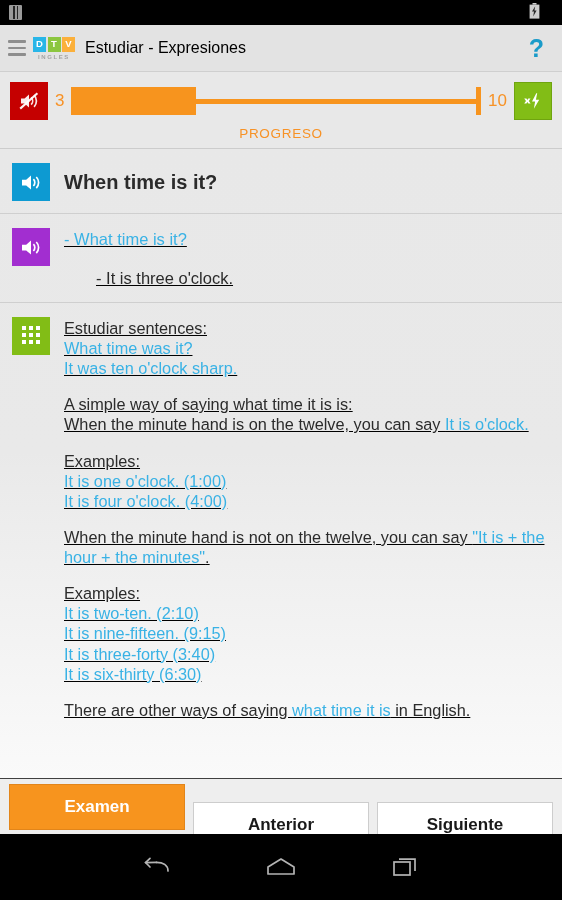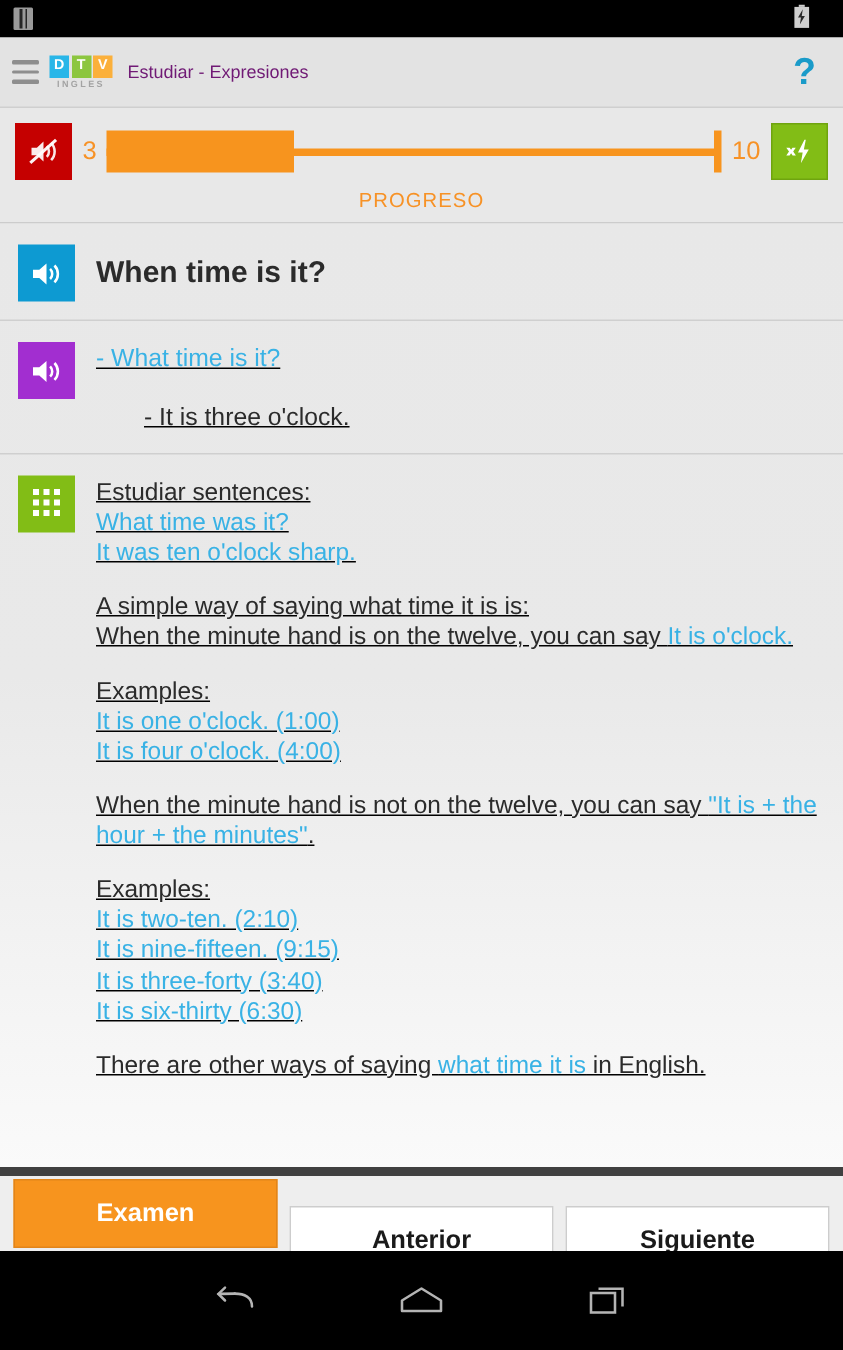--- a/index.html
+++ b/index.html
@@ -77,22 +77,22 @@
     display: flex; align-items: center; justify-content: center;
     color: #fff; font-size: 9.5px; font-weight: bold;
     font-family: "Liberation Sans", sans-serif;
     line-height: 1;
   }
   .logo-sub {
     font-size: 6px; letter-spacing: 1.6px; color: #a3a3a3;
     margin-top: 2px; font-weight: bold;
   }
   .header-title {
-    font-size: 12px;
-    color: #701a75;
+    font-size: 16px;
+    color: #000000;
     flex: 1 1 auto;
     white-space: nowrap;
   }
   .help-btn {
     font-size: 25px; font-weight: bold; color: #1a9bc9;
     cursor: pointer; line-height: 1; padding: 0 4px;
   }
 
   
   .progress-section {
@@ -174,21 +174,21 @@
     font-size: 16.3px; line-height: 1.235; color: #2b2b2b;
   }
   .rel-text p { margin: 0; }
   .rel-text p.spaced { margin-top: 16px; }
 
   
   .bottombar {
     flex: 0 0 auto;
     height: 56px;
     background: #eeeeee;
-    border-top: 6px solid #404040;
+    border-top: 1px solid #404040;
     display: flex;
     align-items: center;
     gap: 8px;
     padding: 5px 9px;
   }
   .btn {
     flex: 1 1 0;
     height: 46px;
     display: flex; align-items: center; justify-content: center;
     font-size: 17px; font-weight: bold;

